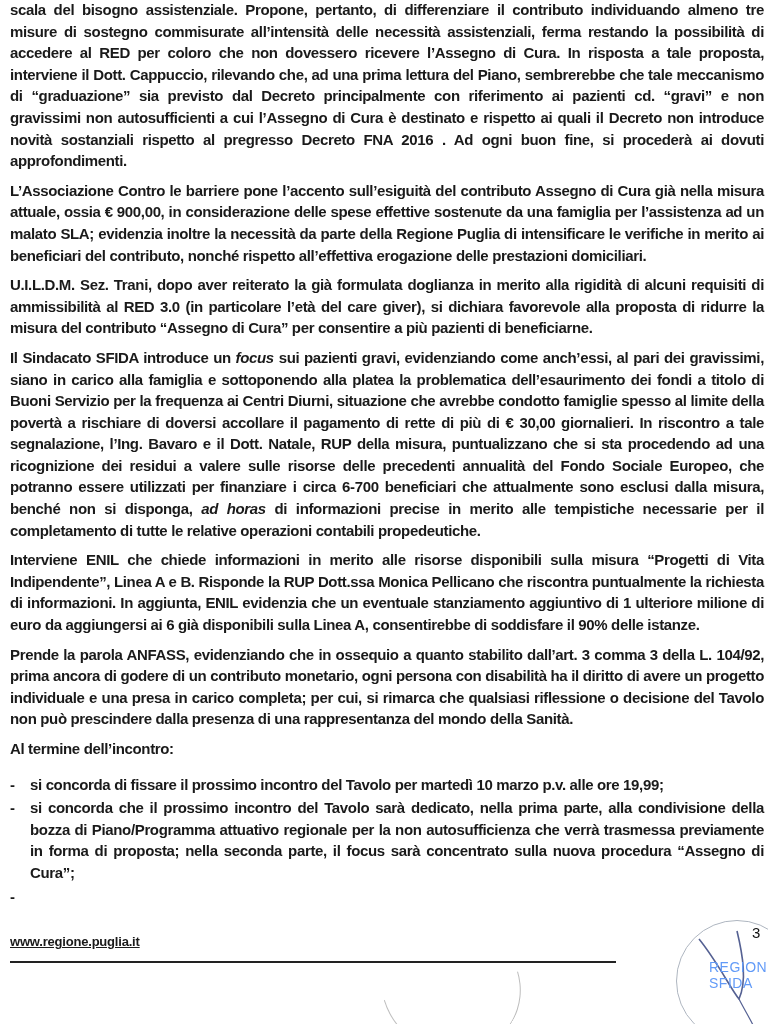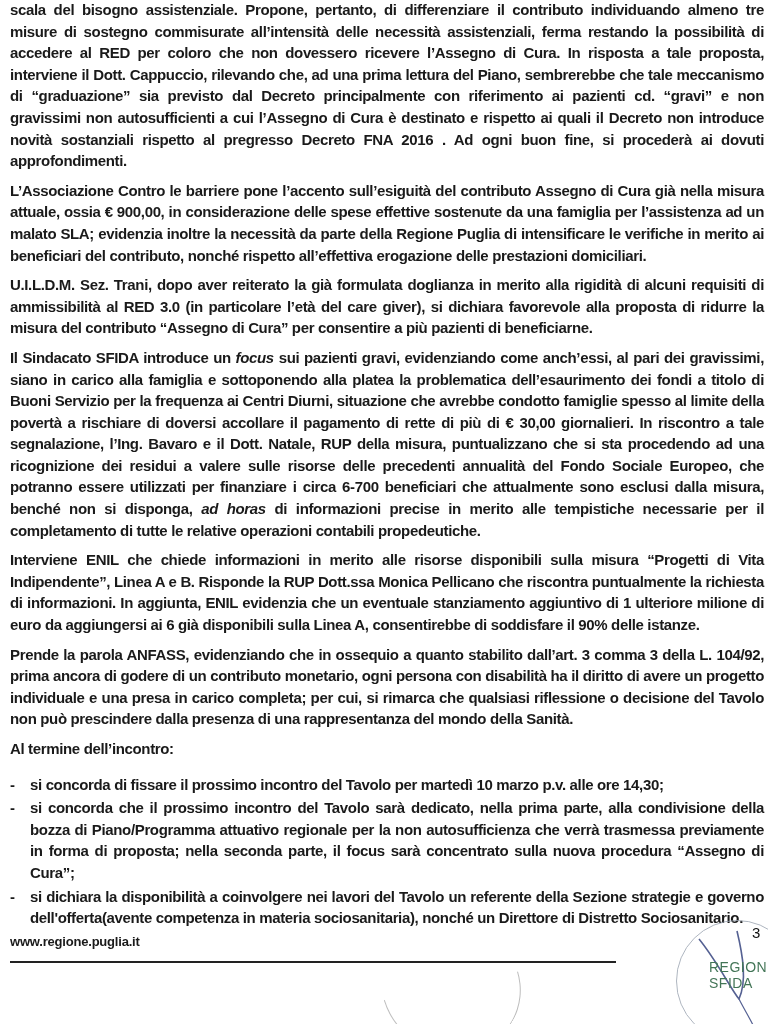--- a/index.html
+++ b/index.html
@@ -18,57 +18,58 @@
   .list { margin: 0 0 8px 0; padding: 0; list-style: none; }
   .list li {
     position: relative; padding-left: 20px; font-size: 15px; line-height: 21.6px;
     text-align: justify; letter-spacing: -0.35px; margin-bottom: 2px;
   }
   .list li .dash { position: absolute; left: 0; top: 0; }
   em { font-style: italic; }
   .footer-url {
     position: absolute; left: 10px; top: 934px; font-size: 13px; font-weight: bold;
     letter-spacing: -0.2px;
+    text-decoration: underline;
   }
   .footer-rule {
     position: absolute; left: 10px; top: 961px; width: 606px; height: 2px; background: #222;
   }
   .page-num {
     position: absolute; left: 752px; top: 924px; font-size: 15px; color: #111;
   }
   .stamp-mid {
     position: absolute; left: 380px; top: 920px; width: 140px; height: 130px;
     border: 1px solid #888; border-radius: 50%; border-top-color: transparent; border-left-color: transparent;
     opacity: 0.55; transform: rotate(30deg);
   }
   .stamp-right {
     position: absolute; left: 676px; top: 920px; width: 120px; height: 120px;
     border: 1.5px solid #9aa3b0; border-radius: 50%; opacity: 0.8;
   }
   .stamp-right .inner {
-    position: absolute; left: 32px; top: 38px; color: #14532d; font-size: 14px; line-height: 16px;
+    position: absolute; left: 32px; top: 38px; color: #3b82f6; font-size: 14px; line-height: 16px;
     letter-spacing: 0.5px;
   }
   .stamp-right svg { position: absolute; left: 0; top: 0; }
 </style>
 </head>
 <body>
 
 <div class="page">
   <p class="para first">scala del bisogno assistenziale. Propone, pertanto, di differenziare il contributo individuando almeno tre misure di sostegno commisurate all’intensità delle necessità assistenziali, ferma restando la possibilità di accedere al RED per coloro che non dovessero ricevere l’Assegno di Cura. In risposta a tale proposta, interviene il Dott. Cappuccio, rilevando che, ad una prima lettura del Piano, sembrerebbe che tale meccanismo di “graduazione” sia previsto dal Decreto principalmente con riferimento ai pazienti cd. “gravi” e non gravissimi non autosufficienti a cui l’Assegno di Cura è destinato e rispetto ai quali il Decreto non introduce novità sostanziali rispetto al pregresso Decreto FNA 2016 . Ad ogni buon fine, si procederà ai dovuti approfondimenti.</p>
   <p class="para">L’Associazione Contro le barriere pone l’accento sull’esiguità del contributo Assegno di Cura già nella misura attuale, ossia € 900,00, in considerazione delle spese effettive sostenute da una famiglia per l’assistenza ad un malato SLA; evidenzia inoltre la necessità da parte della Regione Puglia di intensificare le verifiche in merito ai beneficiari del contributo, nonché rispetto all’effettiva erogazione delle prestazioni domiciliari.</p>
   <p class="para">U.I.L.D.M. Sez. Trani, dopo aver reiterato la già formulata doglianza in merito alla rigidità di alcuni requisiti di ammissibilità al RED 3.0 (in particolare l’età del care giver), si dichiara favorevole alla proposta di ridurre la misura del contributo “Assegno di Cura” per consentire a più pazienti di beneficiarne.</p>
   <p class="para"><span>Il Sindacato SFIDA introduce un </span><em>focus</em><span> sui pazienti gravi, evidenziando come anch’essi, al pari dei gravissimi, siano in carico alla famiglia e sottoponendo alla platea la problematica dell’esaurimento dei fondi a titolo di Buoni Servizio per la frequenza ai Centri Diurni, situazione che avrebbe condotto famiglie spesso al limite della povertà a rischiare di doversi accollare il pagamento di rette di più di € 30,00 giornalieri. In riscontro a tale segnalazione, l’Ing. Bavaro e il Dott. Natale, RUP della misura, puntualizzano che si sta procedendo ad una ricognizione dei residui a valere sulle risorse delle precedenti annualità del Fondo Sociale Europeo, che potranno essere utilizzati per finanziare i circa 6-700 beneficiari che attualmente sono esclusi dalla misura, benché non si disponga, </span><em>ad horas</em><span> di informazioni precise in merito alle tempistiche necessarie per il completamento di tutte le relative operazioni contabili propedeutiche.</span></p>
   <p class="para">Interviene ENIL che chiede informazioni in merito alle risorse disponibili sulla misura “Progetti di Vita Indipendente”, Linea A e B. Risponde la RUP Dott.ssa Monica Pellicano che riscontra puntualmente la richiesta di informazioni. In aggiunta, ENIL evidenzia che un eventuale stanziamento aggiuntivo di 1 ulteriore milione di euro da aggiungersi ai 6 già disponibili sulla Linea A, consentirebbe di soddisfare il 90% delle istanze.</p>
   <p class="para">Prende la parola ANFASS, evidenziando che in ossequio a quanto stabilito dall’art. 3 comma 3 della L. 104/92, prima ancora di godere di un contributo monetario, ogni persona con disabilità ha il diritto di avere un progetto individuale e una presa in carico completa; per cui, si rimarca che qualsiasi riflessione o decisione del Tavolo non può prescindere dalla presenza di una rappresentanza del mondo della Sanità.</p>
   <p class="para" style="margin-bottom:14px">Al termine dell’incontro:</p>
   <ul class="list">
-    <li><span class="dash">-</span><span>si concorda di fissare il prossimo incontro del Tavolo per martedì 10 marzo p.v. alle ore 14,30;</span></li>
+    <li><span class="dash">-</span><span>si concorda di fissare il prossimo incontro del Tavolo per martedì 10 marzo p.v. alle ore 19,99;</span></li>
     <li><span class="dash">-</span><span>si concorda che il prossimo incontro del Tavolo sarà dedicato, nella prima parte, alla condivisione della bozza di Piano/Programma attuativo regionale per la non autosufficienza  che verrà trasmessa previamente in forma di proposta; nella seconda parte, il focus sarà concentrato sulla nuova procedura “Assegno di Cura”;</span></li>
-    <li><span class="dash">-</span><span>si dichiara la disponibilità a coinvolgere nei lavori del Tavolo un referente della Sezione strategie e governo dell'offerta(avente competenza in materia sociosanitaria), nonché un Direttore di Distretto Sociosanitario.</span></li>
+    <li><span class="dash">-</span></li>
   </ul>
 </div>
 
 <div class="footer-url">www.regione.puglia.it</div>
 <div class="footer-rule"></div>
 
 <div class="stamp-mid"></div>
 
 <div class="stamp-right">
   <svg width="120" height="120" viewBox="0 0 120 120">

